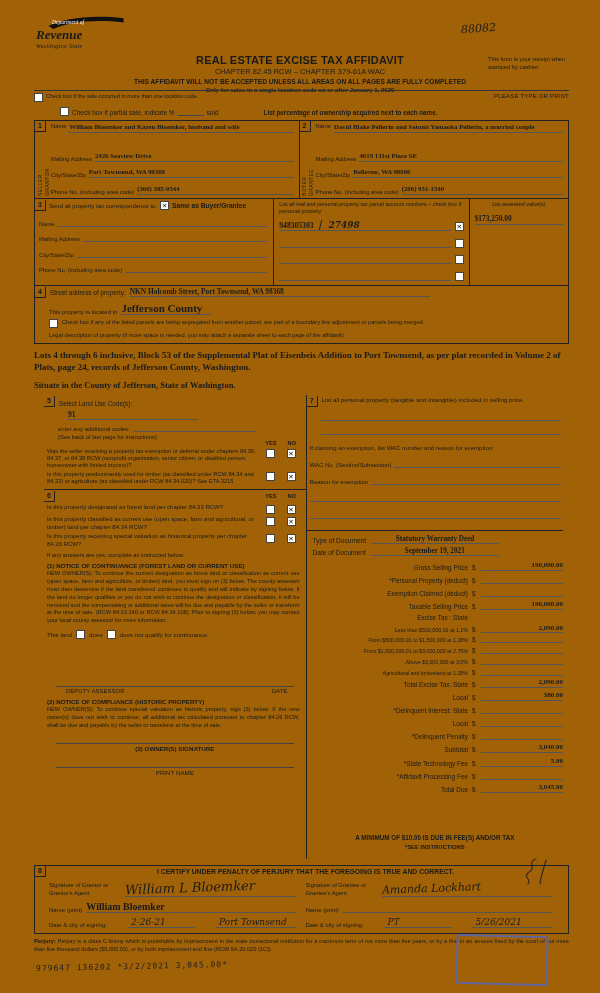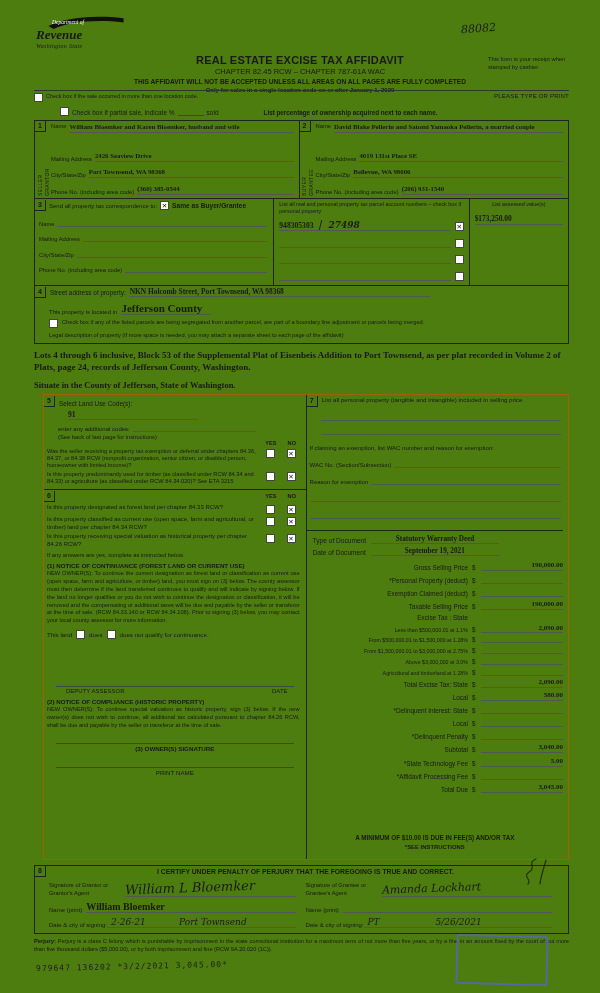--- a/index.html
+++ b/index.html
@@ -1,17 +1,17 @@
 <!DOCTYPE html>
 <html><head>
 <meta charset="utf-8">
 <style>
   html,body { margin:0; padding:0; }
   body { width:600px; height:993px; background:#ffffff; font-family:"Liberation Sans","DejaVu Sans",sans-serif; color:#1a1a1a; }
-  .page { position:relative; width:600px; height:993px; background:#4d7c0f; overflow:hidden; }
+  .page { position:relative; width:600px; height:993px; background:#a16207; overflow:hidden; }
 
   
   .logo { position:absolute; left:36px; top:16px; width:108px; }
   .swoosh { display:block; width:100px; height:13px; }
   .logo-l1 { position:absolute; top:3px; left:16px; color:#fff; font-size:5.5px; font-style:italic; font-family:"Liberation Serif",serif; }
   .logo-l2 { font-family:"Liberation Serif",serif; font-style:italic; font-weight:bold; font-size:13px; margin-top:-2px; }
   .logo-l3 { font-family:"Liberation Serif",serif; font-style:italic; font-size:6px; letter-spacing:.3px; }
   .hand { font-family:"DejaVu Serif",serif; font-style:italic; color:#1c1c1c; }
   .hand-num { position:absolute; right:104px; top:22px; font-size:11px; transform:rotate(-4deg); }
   .title-block { position:absolute; left:90px; right:90px; top:54px; text-align:center; }
@@ -133,21 +133,21 @@
   .sigrow { display:flex; margin-top:3px; }
   .sigcell { width:50%; display:flex; align-items:flex-end; gap:4px; padding-right:10px; }
   .siglabel { width:72px; font-size:5.8px; line-height:1.25; }
   .sigline { flex:1; border-bottom:.8px solid #555; min-height:12px; position:relative; }
   .script { font-family:"DejaVu Serif",serif; font-style:italic; font-size:13px; white-space:nowrap; display:inline-block; transform:rotate(-2deg); }
   .script.sm { font-size:11px; }
   .nprow { display:flex; margin-top:4px; }
   .npcell { width:50%; display:flex; align-items:flex-end; gap:4px; padding-right:10px; font-size:6px; }
   .npline { flex:1; border-bottom:.8px solid #555; min-height:9px; font-size:10px; }
   .dcrow { display:flex; margin-top:4px; }
-  .dccell { width:50%; display:flex; align-items:flex-end; gap:0; padding-right:10px; font-size:6px; }
+  .dccell { width:50%; display:flex; align-items:flex-end; gap:20px; padding-right:10px; font-size:6px; }
   .dcline { border-bottom:.8px solid #555; min-height:10px; font-size:9px; padding:0 4px; }
   .dcline.a { width:60px; }
   .dcline.b { flex:1; }
 
   .perjury { margin-top:4px; font-size:5.6px; line-height:1.35; text-align:justify; }
   .perjury b { font-size:5.8px; }
 
   .receipt { position:absolute; left:36px; bottom:22px; font-family:"DejaVu Sans Mono",monospace; font-size:8px; letter-spacing:1px; color:#222; transform:rotate(-1.2deg); }
   .stamp { position:absolute; right:52px; bottom:8px; width:88px; height:46px; border:2px solid #5566b8; border-radius:3px; transform:rotate(1.5deg); opacity:.85; }
 </style>
@@ -162,21 +162,21 @@
     </svg>
     <div class="logo-l1">Department of</div>
     <div class="logo-l2">Revenue</div>
     <div class="logo-l3">Washington State</div>
   </div>
 
   <div class="hand hand-num">88082</div>
 
   <div class="title-block">
     <div class="title">REAL ESTATE EXCISE TAX AFFIDAVIT</div>
-    <div class="chapter">CHAPTER 82.45 RCW – CHAPTER 787-61A WAC</div>
+    <div class="chapter">CHAPTER 82.45 RCW – CHAPTER 379-61A WAC</div>
     <div class="warn">THIS AFFIDAVIT WILL NOT BE ACCEPTED UNLESS ALL AREAS ON ALL PAGES ARE FULLY COMPLETED</div>
     <div class="only">Only for sales in a single location code on or after January 1, 2020</div>
   </div>
 
   <div class="receipt-note">This form is your receipt when stamped by cashier.</div>
 
   <div class="hrule"></div>
 
   <div class="rowA">
     <div class="multi-loc">

